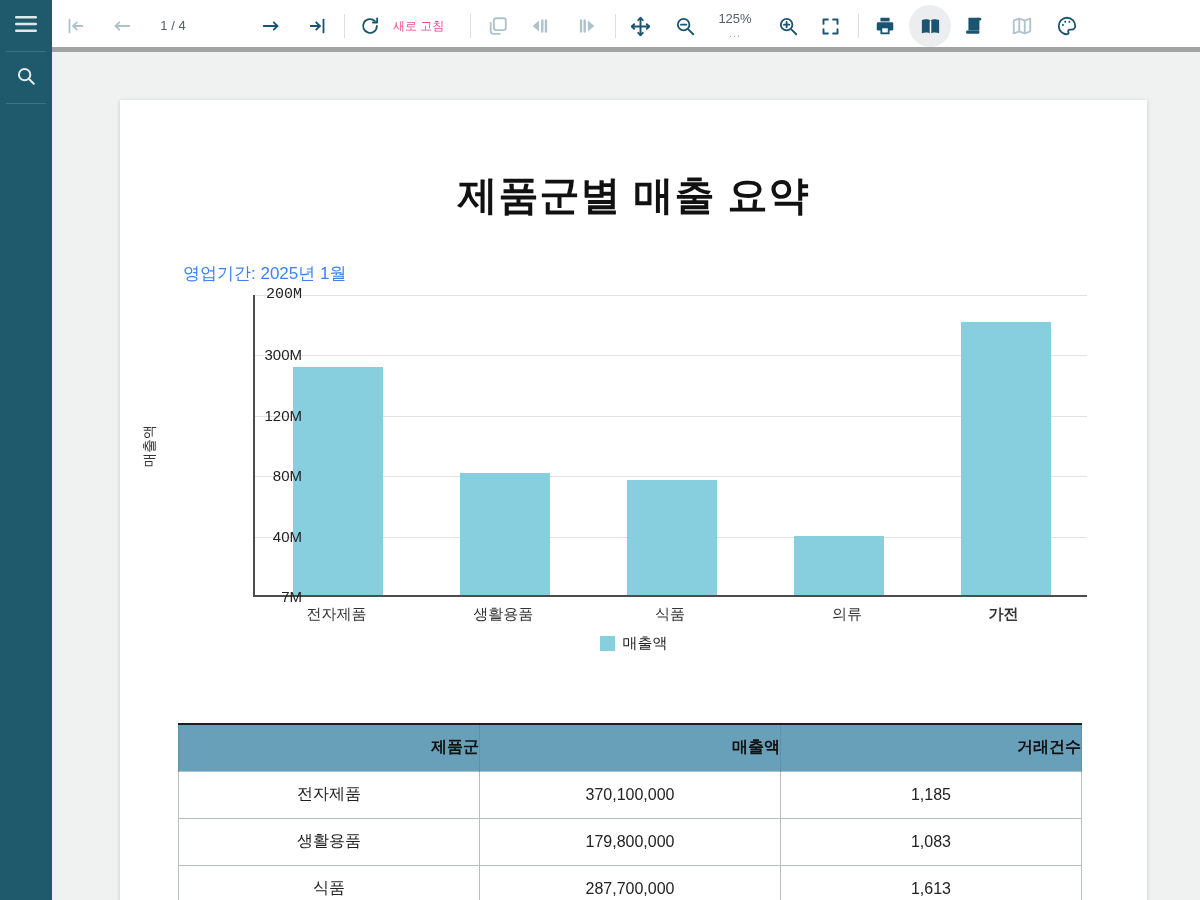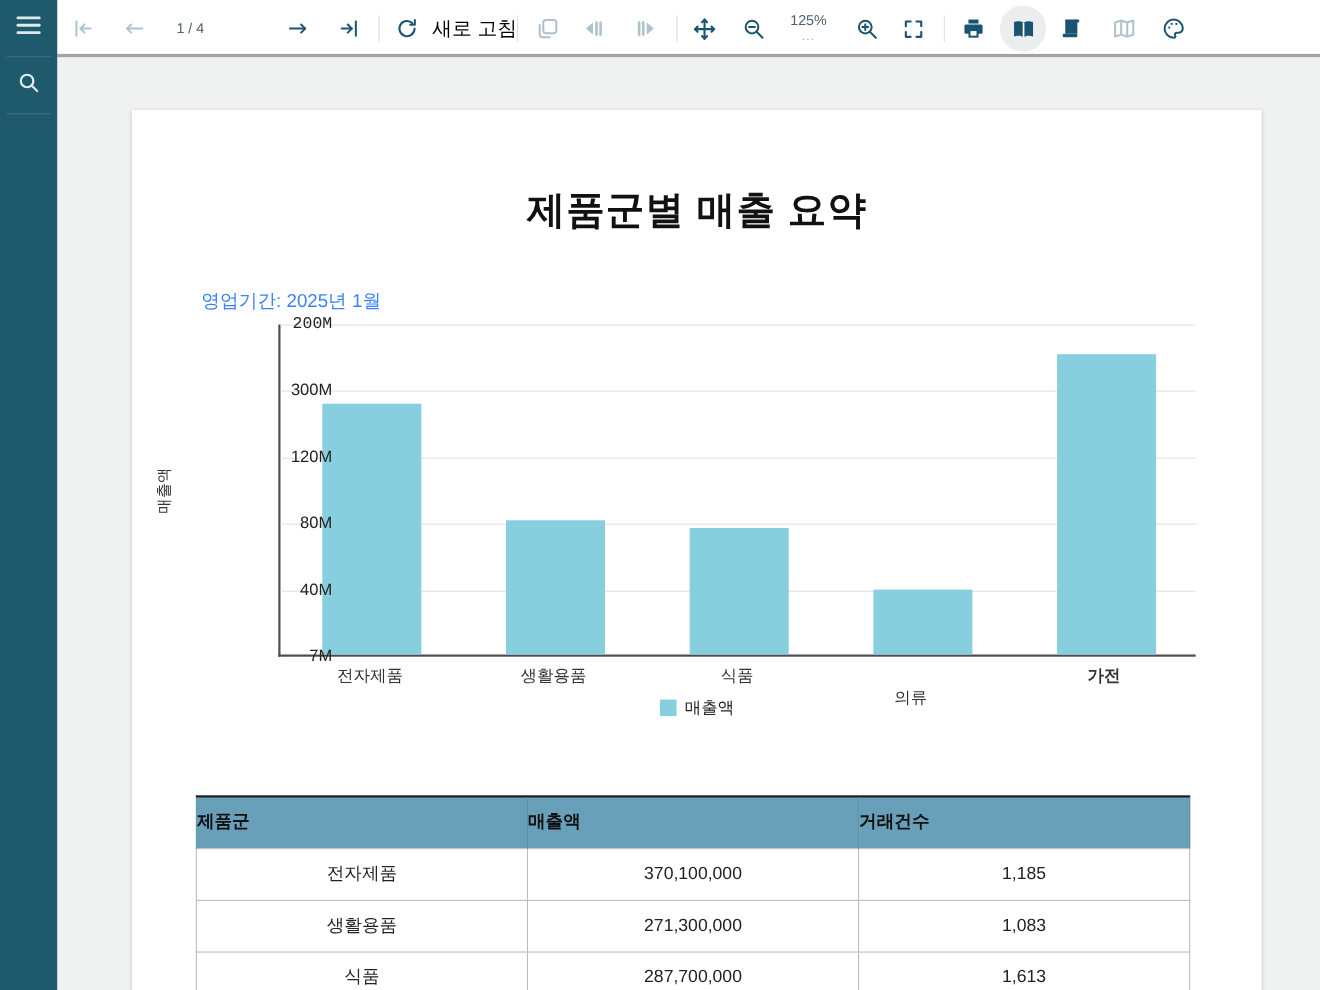--- a/index.html
+++ b/index.html
@@ -5,55 +5,55 @@
   * { margin:0; padding:0; box-sizing:border-box; }
   html,body { width:1200px; height:900px; overflow:hidden; font-family:"Liberation Sans","DejaVu Sans",sans-serif; background:#f0f2f2; }
   .app { position:relative; width:1200px; height:900px; }
 
   
   .sidebar { position:absolute; left:0; top:0; width:52px; height:900px; background:#1E5A6C; z-index:20; }
   .side-btn { width:52px; height:51px; display:flex; align-items:center; justify-content:center; cursor:pointer; }
   .side-divider { height:1px; background:#3A7183; margin:0 6px; }
 
   
-  .toolbar { position:absolute; left:52px; top:0; width:1148px; height:52px; background:#ffffff; border-bottom:3px solid #a3a3a3; z-index:10; }
+  .toolbar { position:absolute; left:52px; top:0; width:1148px; height:52px; background:#ffffff; border-bottom:5px solid #a3a3a3; z-index:10; }
   .tb-item { position:absolute; top:10px; width:32px; height:32px; display:flex; align-items:center; justify-content:center; border:none; background:transparent; cursor:pointer; border-radius:4px; }
   .tb-item svg { display:block; }
   .en { color:#1B5470; }
   .dis { color:#AEC2CC; }
   .tb-sep { position:absolute; top:14px; width:1px; height:24px; background:#dcdfe0; }
   .tb-text { position:absolute; top:0; height:52px; line-height:52px; text-align:center; font-size:13px; color:#50616b; }
-  .tb-label { position:absolute; top:0; height:52px; line-height:52px; font-size:18px; color:#000000; }
+  .tb-label { position:absolute; top:0; height:52px; line-height:52px; font-size:12px; color:#ec4899; }
   .zoom-box { position:absolute; top:8px; height:40px; text-align:center; cursor:pointer; }
   .zoom-box .zv { display:block; font-size:13px; color:#50616b; line-height:22px; }
   .zoom-box .dots { display:block; font-size:11px; color:#9aa7ad; line-height:6px; letter-spacing:1px; }
   .circle-active { position:absolute; top:5px; width:42px; height:42px; border-radius:50%; background:#ebedee; }
 
   
   .content { position:absolute; left:52px; top:52px; width:1148px; height:848px; background:#f0f2f2; overflow:hidden; }
   .page { position:absolute; left:68px; top:48px; width:1027px; height:1060px; background:#ffffff; box-shadow:0 1px 4px rgba(0,0,0,0.18); }
 
-  .rpt-title { position:absolute; left:0; top:68px; width:1027px; text-align:center; font-size:35px; font-weight:bold; color:#111111; letter-spacing:1px; }
+  .rpt-title { position:absolute; left:0; top:68px; width:1027px; text-align:center; font-size:40px; font-weight:bold; color:#111111; letter-spacing:1px; }
   .rpt-subtitle { position:absolute; left:63px; top:162px; font-size:17px; color:#3b82f6; }
 
   
   .chart { position:absolute; left:0; top:0; width:1027px; height:560px; }
   .plot { position:absolute; left:133px; top:195px; width:834px; height:302px; border-left:2px solid #4d4d4d; border-bottom:2px solid #4d4d4d; }
   .gridline { position:absolute; left:0; width:100%; height:1px; background:#e2e2e2; }
   .bar { position:absolute; bottom:0; width:90px; background:#87CEDE; }
   .ytick { position:absolute; right:845px; width:60px; text-align:right; font-size:15px; color:#222222; }
   .xtick { position:absolute; top:505px; width:140px; margin-left:-70px; text-align:center; font-size:15px; color:#333333; }
   .ylabel { position:absolute; left:30px; top:346px; transform:translate(-50%,-50%) rotate(-90deg); font-size:14px; color:#333333; white-space:nowrap; }
   .legend { position:absolute; left:0; top:534px; width:1027px; display:flex; justify-content:center; align-items:center; gap:8px; }
   .legend-swatch { width:15px; height:15px; background:#87CEDE; }
   .legend-label { font-size:15px; color:#222222; }
 
   
   .rpt-table { position:absolute; left:58px; top:623px; width:904px; border-collapse:collapse; table-layout:fixed; }
-  .rpt-table th { height:47px; background:#68A0BA; border-top:2px solid #1d1d1d; border-left:1px solid #5e92aa; border-right:1px solid #5e92aa; font-size:16px; font-weight:bold; color:#101010; text-align:left; }
+  .rpt-table th { height:47px; background:#68A0BA; border-top:2px solid #1d1d1d; border-left:1px solid #5e92aa; border-right:1px solid #5e92aa; font-size:16px; font-weight:bold; color:#101010; text-align:right; }
   .rpt-table td { height:47px; background:#ffffff; border:1px solid #b7bec1; font-size:16px; color:#222222; text-align:center; }
 </style>
 </head>
 <body>
 
 <div class="app">
 
   <div class="sidebar">
     <div class="side-btn">
       <span>
@@ -275,21 +275,21 @@
             <div class="ytick" style="top: 427.6px;">40M</div>
             <div class="ytick" style="top: 367.2px;">80M</div>
             <div class="ytick" style="top: 306.8px;">120M</div>
             <div class="ytick" style="top: 246.4px;">300M</div>
             <div class="ytick" style="top: 186px; font-family: Liberation Mono, monospace;">200M</div>
           </div>
         <div id="xticks">
             <div class="xtick" style="left: 216.4px;">전자제품</div>
             <div class="xtick" style="left: 383.2px;">생활용품</div>
             <div class="xtick" style="left: 550px;">식품</div>
-            <div class="xtick" style="left: 708px; margin-top: 20px;">의류</div>
+            <div class="xtick" style="left: 727px;">의류</div>
             <div class="xtick" style="left: 883.6px; font-weight: bold;">가전</div>
           </div>
         <div class="legend" id="legend">
             <span class="legend-swatch" style="background: rgb(135, 206, 222);"></span>
             <span class="legend-label">매출액</span>
           </div>
       </div>
 
       <table class="rpt-table">
         <thead>
@@ -300,21 +300,21 @@
             </tr>
           </thead>
         <tbody id="tbody">
             <tr>
               <td>전자제품</td>
               <td>370,100,000</td>
               <td>1,185</td>
             </tr>
             <tr>
               <td>생활용품</td>
-              <td>271,300,000</td>
+              <td>179,800,000</td>
               <td>1,083</td>
             </tr>
             <tr>
               <td>식품</td>
               <td>287,700,000</td>
               <td>1,613</td>
             </tr>
           </tbody>
       </table>
 

